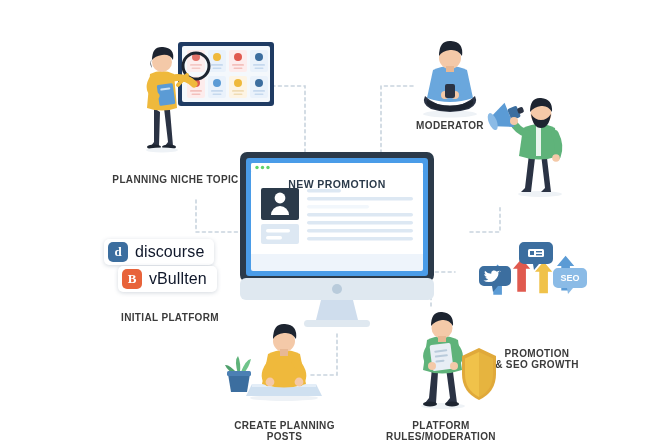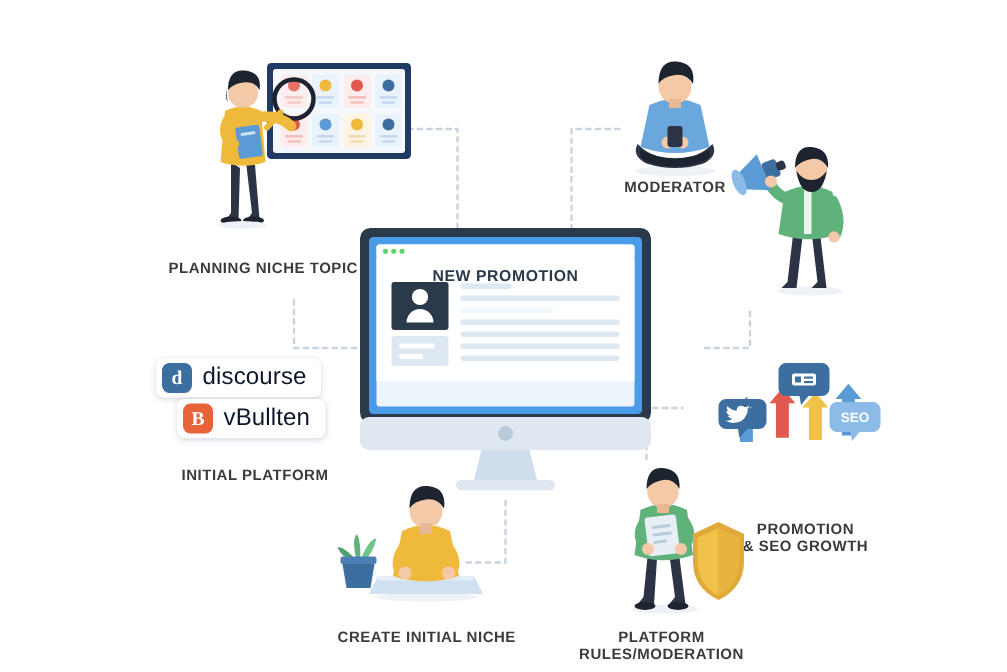--- a/index.html
+++ b/index.html
@@ -310,21 +310,21 @@
 
     <g>
       <path d="M16 52 q-4 -14 0 -18 q3 6 2 18 z" fill="#5fb37a"></path>
       <path d="M18 52 q6 -15 11 -15 q-2 9 -8 15 z" fill="#6fc48a"></path>
       <path d="M16 52 q-9 -10 -13 -9 q3 7 11 9 z" fill="#4fa06c"></path>
       <path d="M6 52 L28 52 L25 70 L9 70 Z" fill="#3c6e9f"></path>
       <rect x="5" y="49" width="24" height="5" rx="1.5" fill="#4c80b4"></rect>
     </g>
   </svg>
 
-  <div class="label" style="left:222px;top:420px;width:125px;">CREATE INITIAL NICHE</div>
+  <div class="label" style="left:222px;top:420px;width:125px;">CREATE PLANNING POSTS</div>
 
   <svg style="left:398px;top:310px;width:112px;height:100px;">
     <ellipse cx="45" cy="96" rx="22" ry="3" fill="#eef2f6"></ellipse>
 
     <path d="M34 58 L31 88 L27 93 L38 93 L40 62 Z" fill="#2b3344"></path>
     <path d="M48 58 L52 88 L48 93 L59 93 L55 62 Z" fill="#2b3344"></path>
     <ellipse cx="32" cy="94" rx="7" ry="2.6" fill="#1d2430"></ellipse>
     <ellipse cx="54" cy="94" rx="7" ry="2.6" fill="#1d2430"></ellipse>
 
     <path d="M29 30 q16 -8 31 0 l4 30 q-20 7 -39 0 z" fill="#5fb37a"></path>

